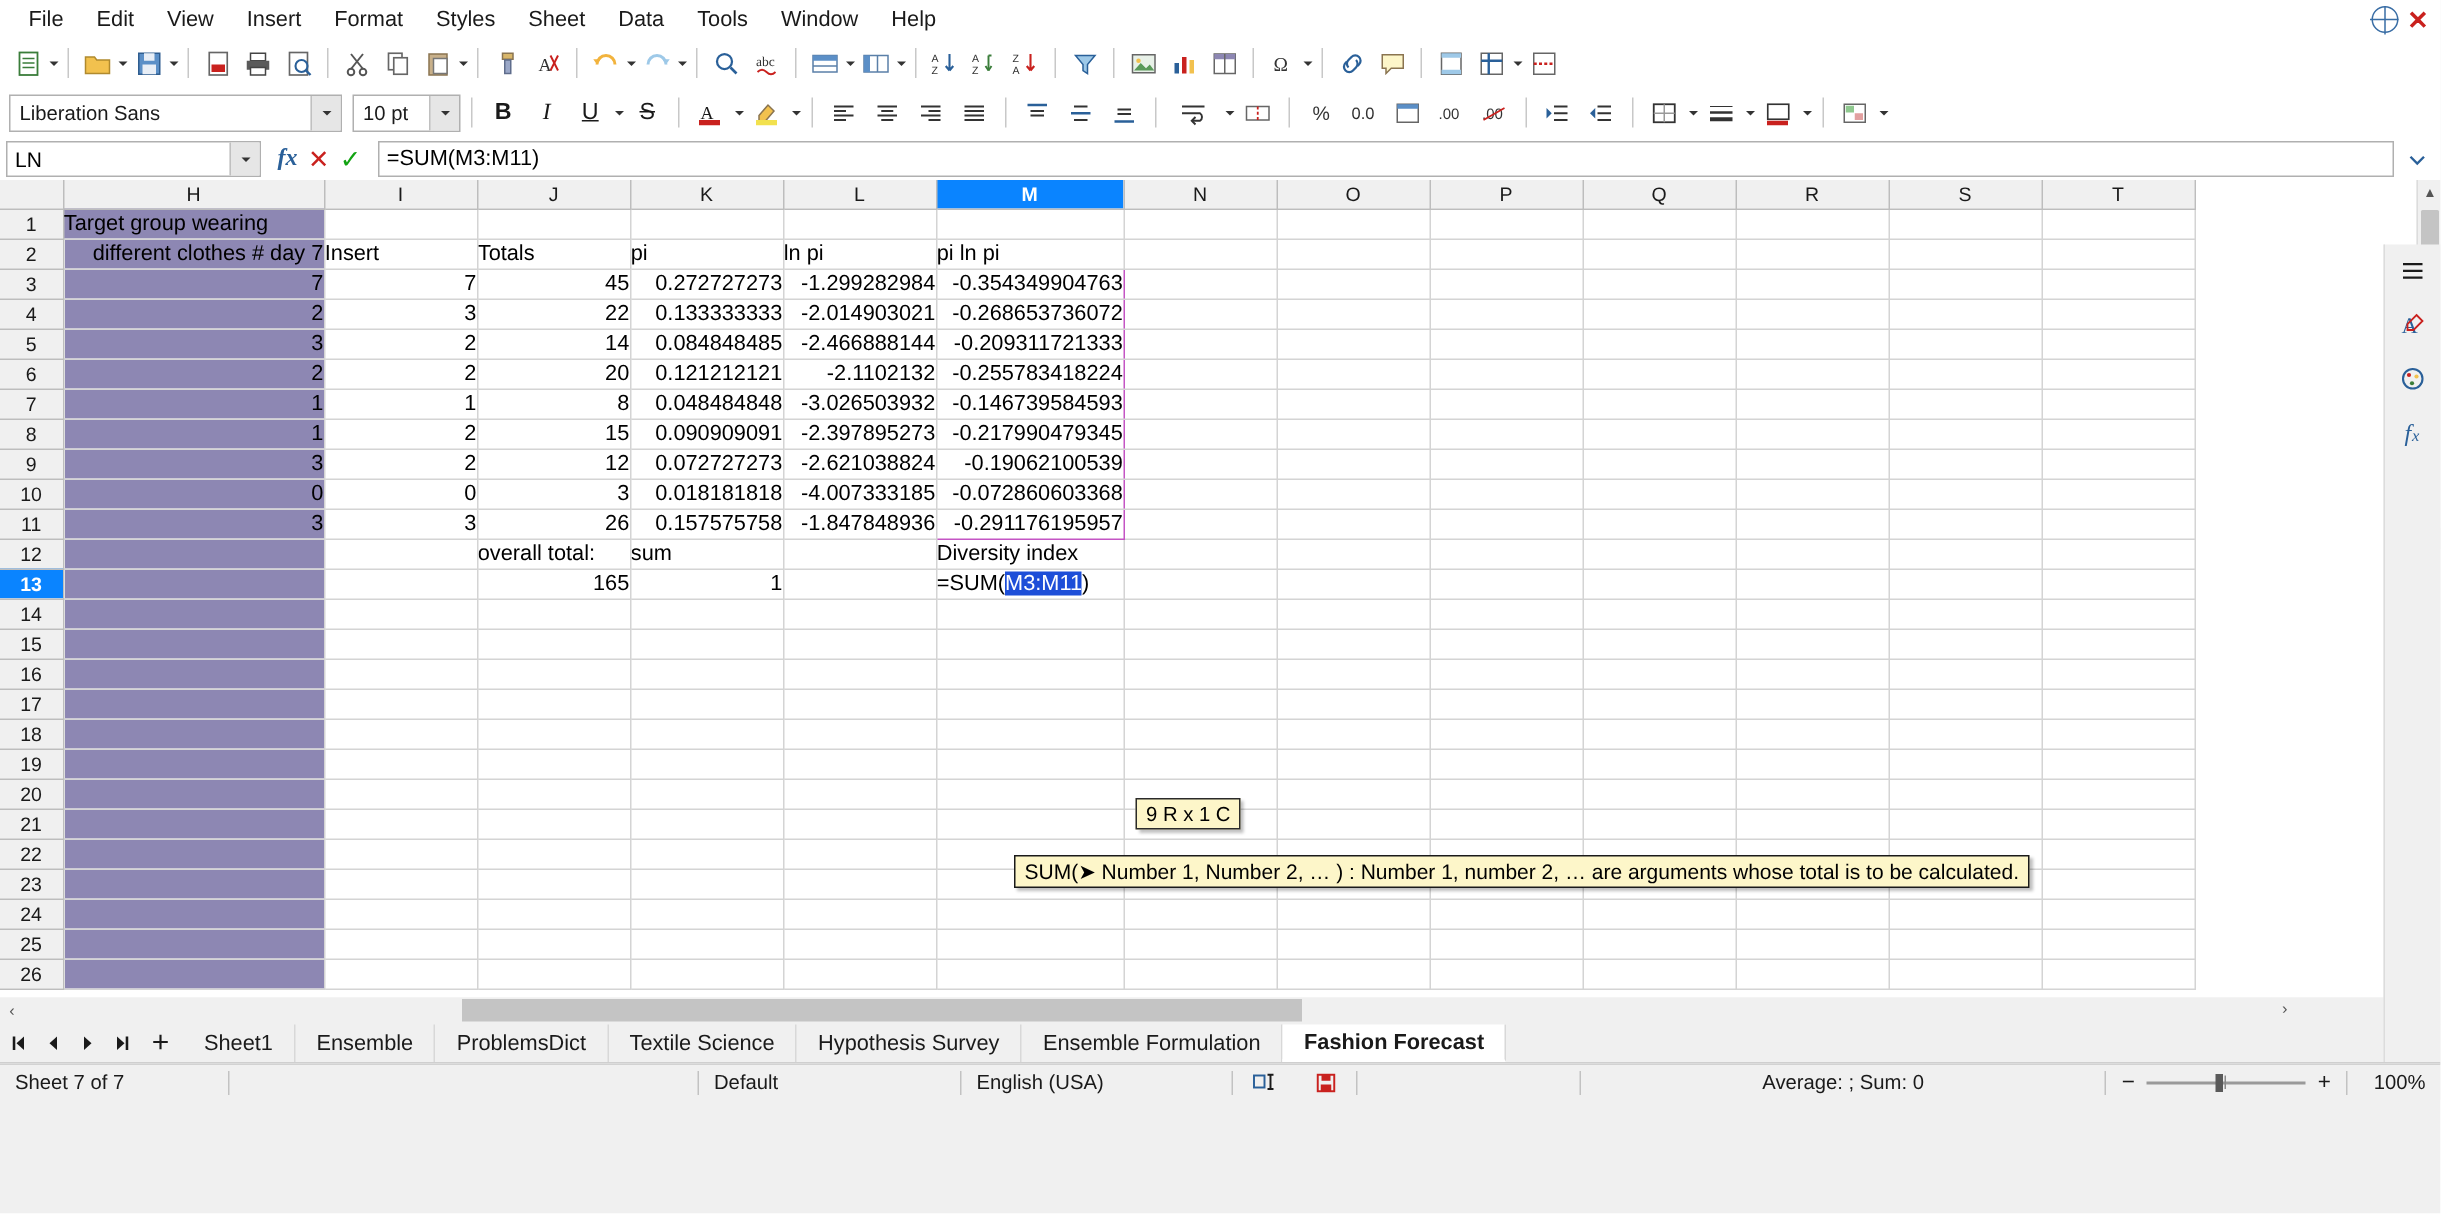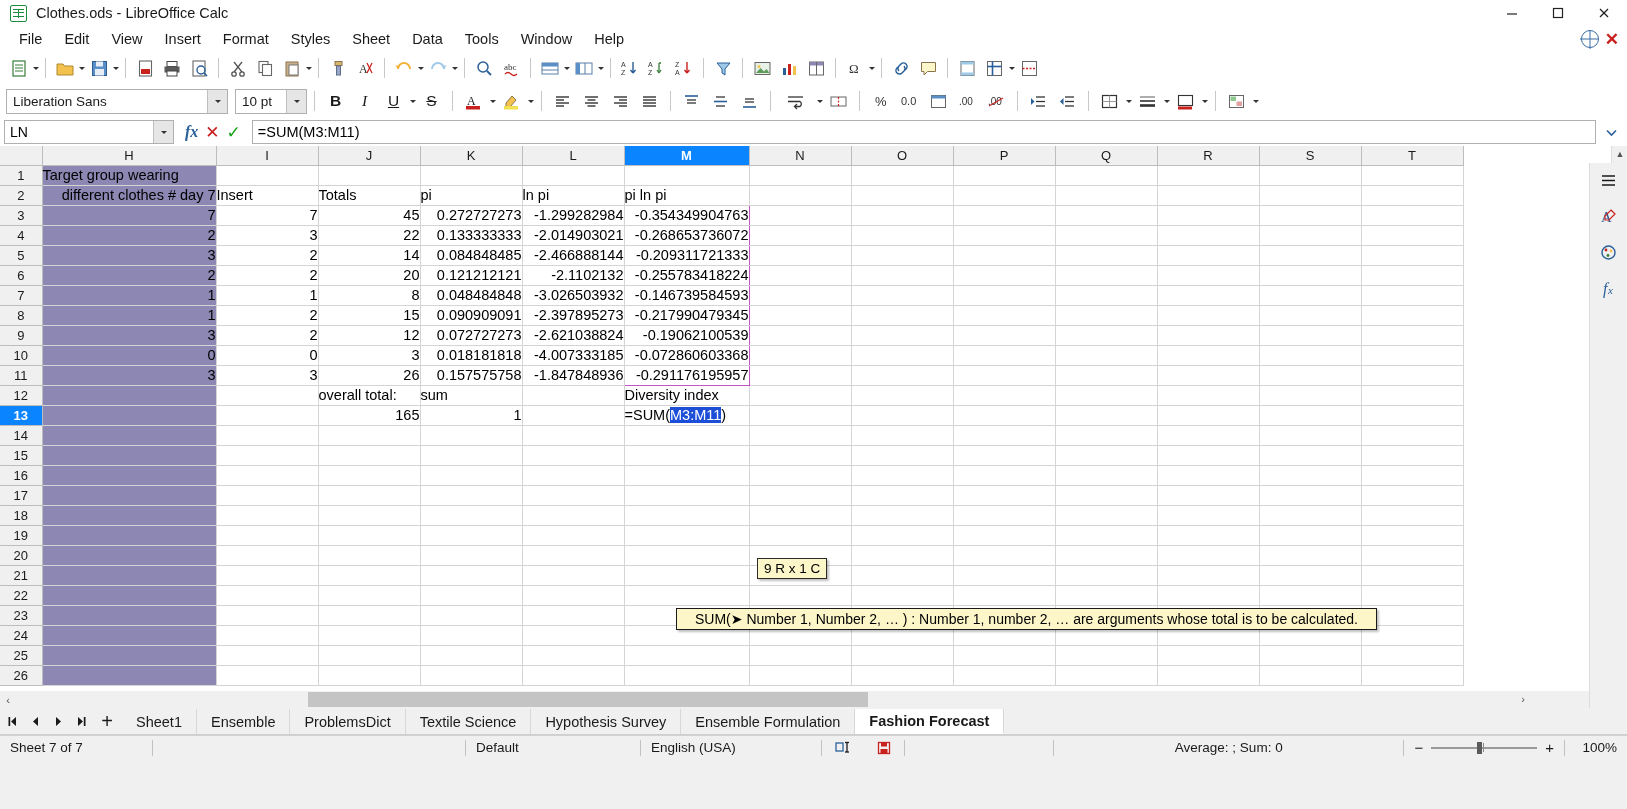--- a/index.html
+++ b/index.html
@@ -147,21 +147,21 @@
 
   
   .rc-tip {
     position: absolute; left: 757px; top: 412px; z-index: 40;
     background: #fdf6c9; border: 1px solid #2b2b2b; box-shadow: 2px 2px 2px rgba(0,0,0,.25);
     font-size: 13.5px; color: #000; padding: 2px 6px; white-space: nowrap;
   }
   .fn-tip {
     position: absolute; left: 676px; top: 450px; z-index: 41;
     background: #fdf6c9; border: 1px solid #1a1a1a; box-shadow: 2px 2px 2px rgba(0,0,0,.25);
-    font-size: 14px; color: #000; padding: 2px 18px; white-space: nowrap; margin-top: 12px;
+    font-size: 14px; color: #000; padding: 2px 6px; white-space: nowrap;
   }
 
   
   .vscroll {
     width: 16px; background: #f0f0f0; border-left: 1px solid #dcdcdc; position: relative;
   }
   .vs-up, .vs-down { position:absolute; left:0; width:16px; height:16px; display:flex;align-items:center;justify-content:center; color:#555; font-size:9px;}
   .vs-up { top:0 } .vs-down { bottom: 0 }
   .vs-thumb { position: absolute; left: 2px; width: 12px; top: 20px; height: 48px; background: #c4c4c4; border-radius: 1px;}
   .vs-thumb2 { position:absolute; left:2px; width:12px; top:238px; height:52px; background:#c4c4c4; border-radius:1px;}
@@ -207,42 +207,20 @@
     background: #f0f0f0; border-left: 1px solid #dcdcdc;
     display: flex; flex-direction: column; align-items: center; padding-top: 4px; gap: 10px;
   }
   .sb-icon { width: 28px; height: 26px; display:flex; align-items:center; justify-content:center; color:#2a2a2a; }
 </style>
 </head>
 <body>
 
 <div class="app">
 
-  <div class="titlebar">
-    <div class="title-icon"></div>
-    <div class="title-text">Clothes.ods - LibreOffice Calc</div>
-    <div class="win-btns">
-      <div class="win-btn">
-        <svg width="14" height="14" viewBox="0 0 14 14">
-            <line x1="2" y1="8" x2="12" y2="8" stroke="#222" stroke-width="1.2"></line>
-          </svg>
-      </div>
-      <div class="win-btn">
-        <svg width="14" height="14" viewBox="0 0 14 14">
-            <rect x="2.5" y="2.5" width="9" height="9" fill="none" stroke="#222" stroke-width="1.2"></rect>
-          </svg>
-      </div>
-      <div class="win-btn">
-        <svg width="14" height="14" viewBox="0 0 14 14">
-            <line x1="3" y1="3" x2="11" y2="11" stroke="#222" stroke-width="1.2"></line>
-            <line x1="11" y1="3" x2="3" y2="11" stroke="#222" stroke-width="1.2"></line>
-          </svg>
-      </div>
-    </div>
-  </div>
 
   <div class="menubar">
     <div class="menu-item">File</div>
     <div class="menu-item">Edit</div>
     <div class="menu-item">View</div>
     <div class="menu-item">Insert</div>
     <div class="menu-item">Format</div>
     <div class="menu-item">Styles</div>
     <div class="menu-item">Sheet</div>
     <div class="menu-item">Data</div>

